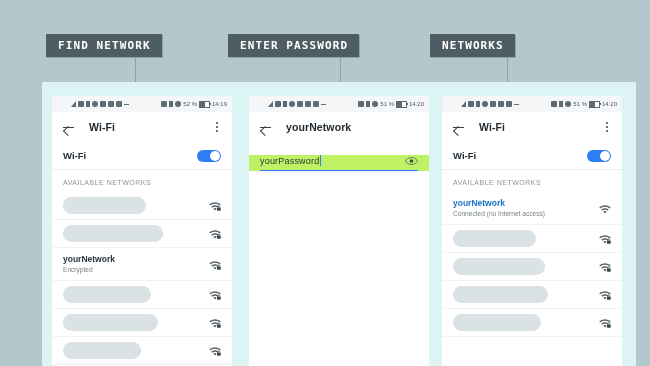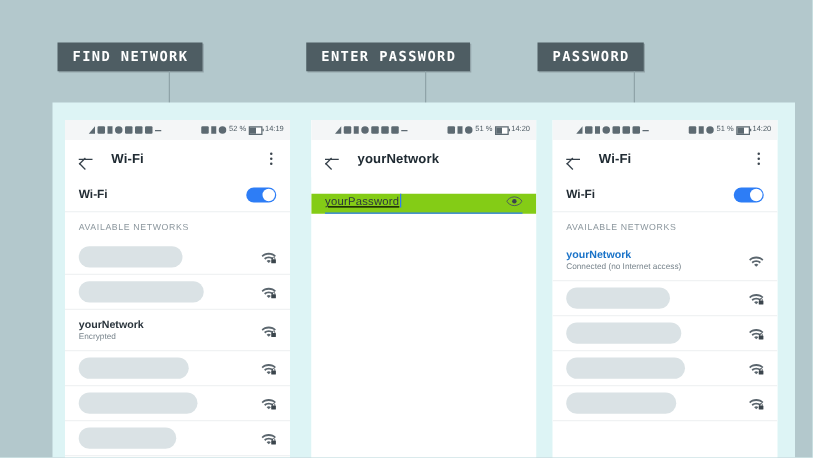--- a/index.html
+++ b/index.html
@@ -242,21 +242,21 @@
 
   
   .wifi-ico {
     width: 14px; height: 13px;
     flex: 0 0 auto;
     margin-left: 6px;
     position: relative;
   }
 
   
-  .pw-body { background: #84cc16; padding: 0 11px; text-decoration: underline; }
+  .pw-body { background: #bef264; padding: 0 11px; }
   .pw-field {
     margin-top: 13px;
     border-bottom: 1.3px solid #2d7df6;
     display: flex;
     align-items: center;
     justify-content: space-between;
     padding-bottom: 4px;
   }
   .pw-value {
     font-size: 9px;
@@ -296,27 +296,27 @@
   .pw-appbar-title { margin-left: 13px; }
 </style>
 </head>
 <body>
 
 <div class="callout" style="left:46px; top:34px;">
   <span>FIND NETWORK</span>
 </div>
 <div class="callout-line" style="left:135px; top:57px; height:29px;"></div>
 
-<div class="callout" style="left:245px; top:34px;">
+<div class="callout" style="left:228px; top:34px;">
   <span>ENTER PASSWORD</span>
 </div>
 <div class="callout-line" style="left:340px; top:57px; height:29px;"></div>
 
 <div class="callout" style="left:430px; top:34px;">
-  <span>PASSWORD</span>
+  <span>NETWORKS</span>
 </div>
 <div class="callout-line" style="left:507px; top:57px; height:29px;"></div>
 
 <div class="card">
 
   <div class="phone" id="phone-1">
 
     <div class="statusbar">
       <div class="status-left">
         <span class="sicon tri"></span>

